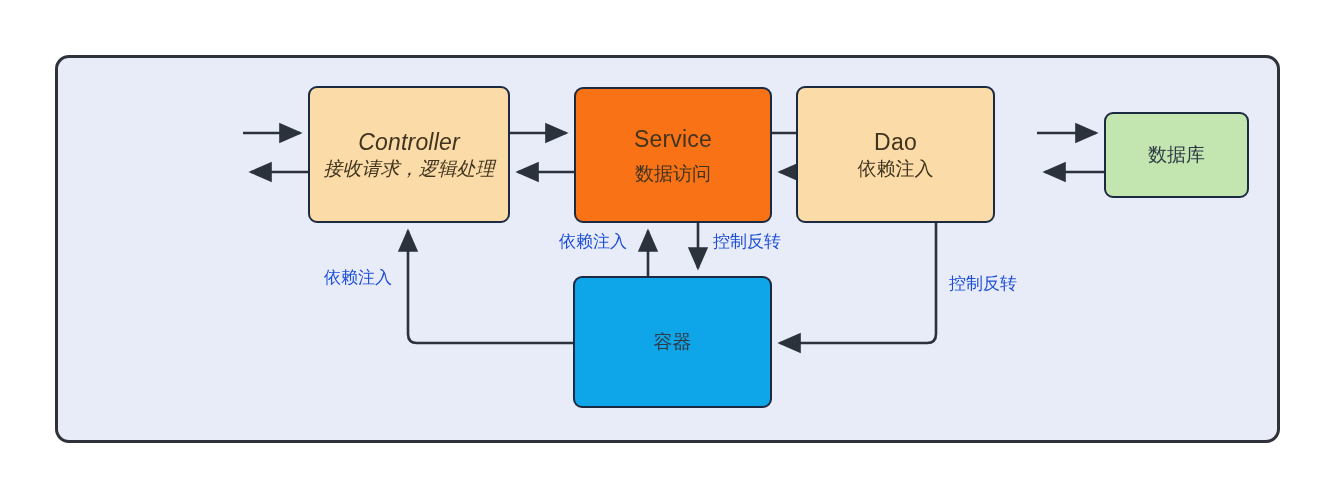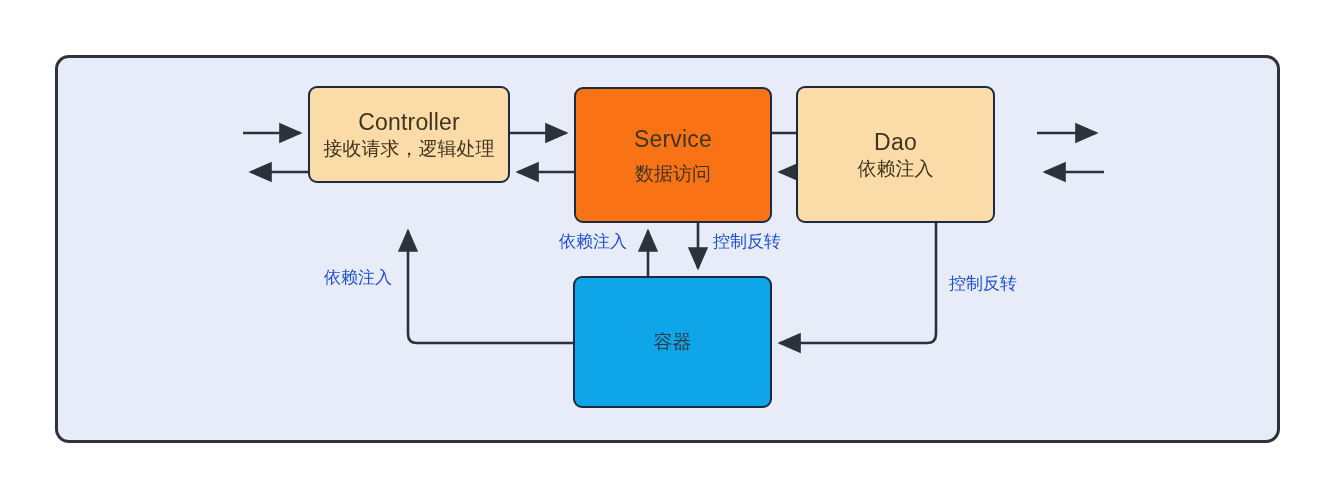--- a/index.html
+++ b/index.html
@@ -58,21 +58,21 @@
     left: 55px;
     top: 55px;
     width: 1225px;
     height: 388px;
     background: #e8ecf8;
     border: 3px solid #2f3339;
     border-radius: 14px;
     box-sizing: border-box;
   }
   #node-browser   { left: 96px;  top: 112px; width: 147px; height: 86px;  background: #aed3f4; }
-  #node-controller{ left: 308px; top: 86px;  width: 202px; height: 97px; background: #fbdca8; }
+  #node-controller{ left: 308px; top: 86px;  width: 202px; height: 137px; background: #fbdca8; font-style: italic; }
   #node-service   { left: 574px; top: 87px;  width: 198px; height: 136px; background: #f97316; gap: 8px; }
   #node-dao       { left: 796px; top: 86px;  width: 199px; height: 137px; background: #fbdca8; }
   #node-database  { left: 1104px;top: 112px; width: 145px; height: 86px;  background: #c3e5b0; }
   #node-kontainer { left: 573px; top: 276px; width: 199px; height: 132px; background: #0ea5e9; }
 
   .edge-label {
     position: absolute;
     font-size: 17px;
     color: #1d4ed8;
     white-space: nowrap;
@@ -129,20 +129,23 @@
   <div class="node" id="node-service">
     <div class="title-en">Service</div>
     <div class="title-cn">数据访问</div>
   </div>
 
   <div class="node" id="node-dao">
     <div class="title-en">Dao</div>
     <div class="title-cn">依赖注入</div>
   </div>
 
+  <div class="node" id="node-database">
+    <div class="title-plain">数据库</div>
+  </div>
 
   <div class="node" id="node-kontainer">
     <div class="title-plain">容器</div>
   </div>
 
   <div class="edge-label" id="label-di-left">依赖注入</div>
   <div class="edge-label" id="label-di-mid">依赖注入</div>
   <div class="edge-label" id="label-ioc-mid">控制反转</div>
   <div class="edge-label" id="label-ioc-right">控制反转</div>
 

